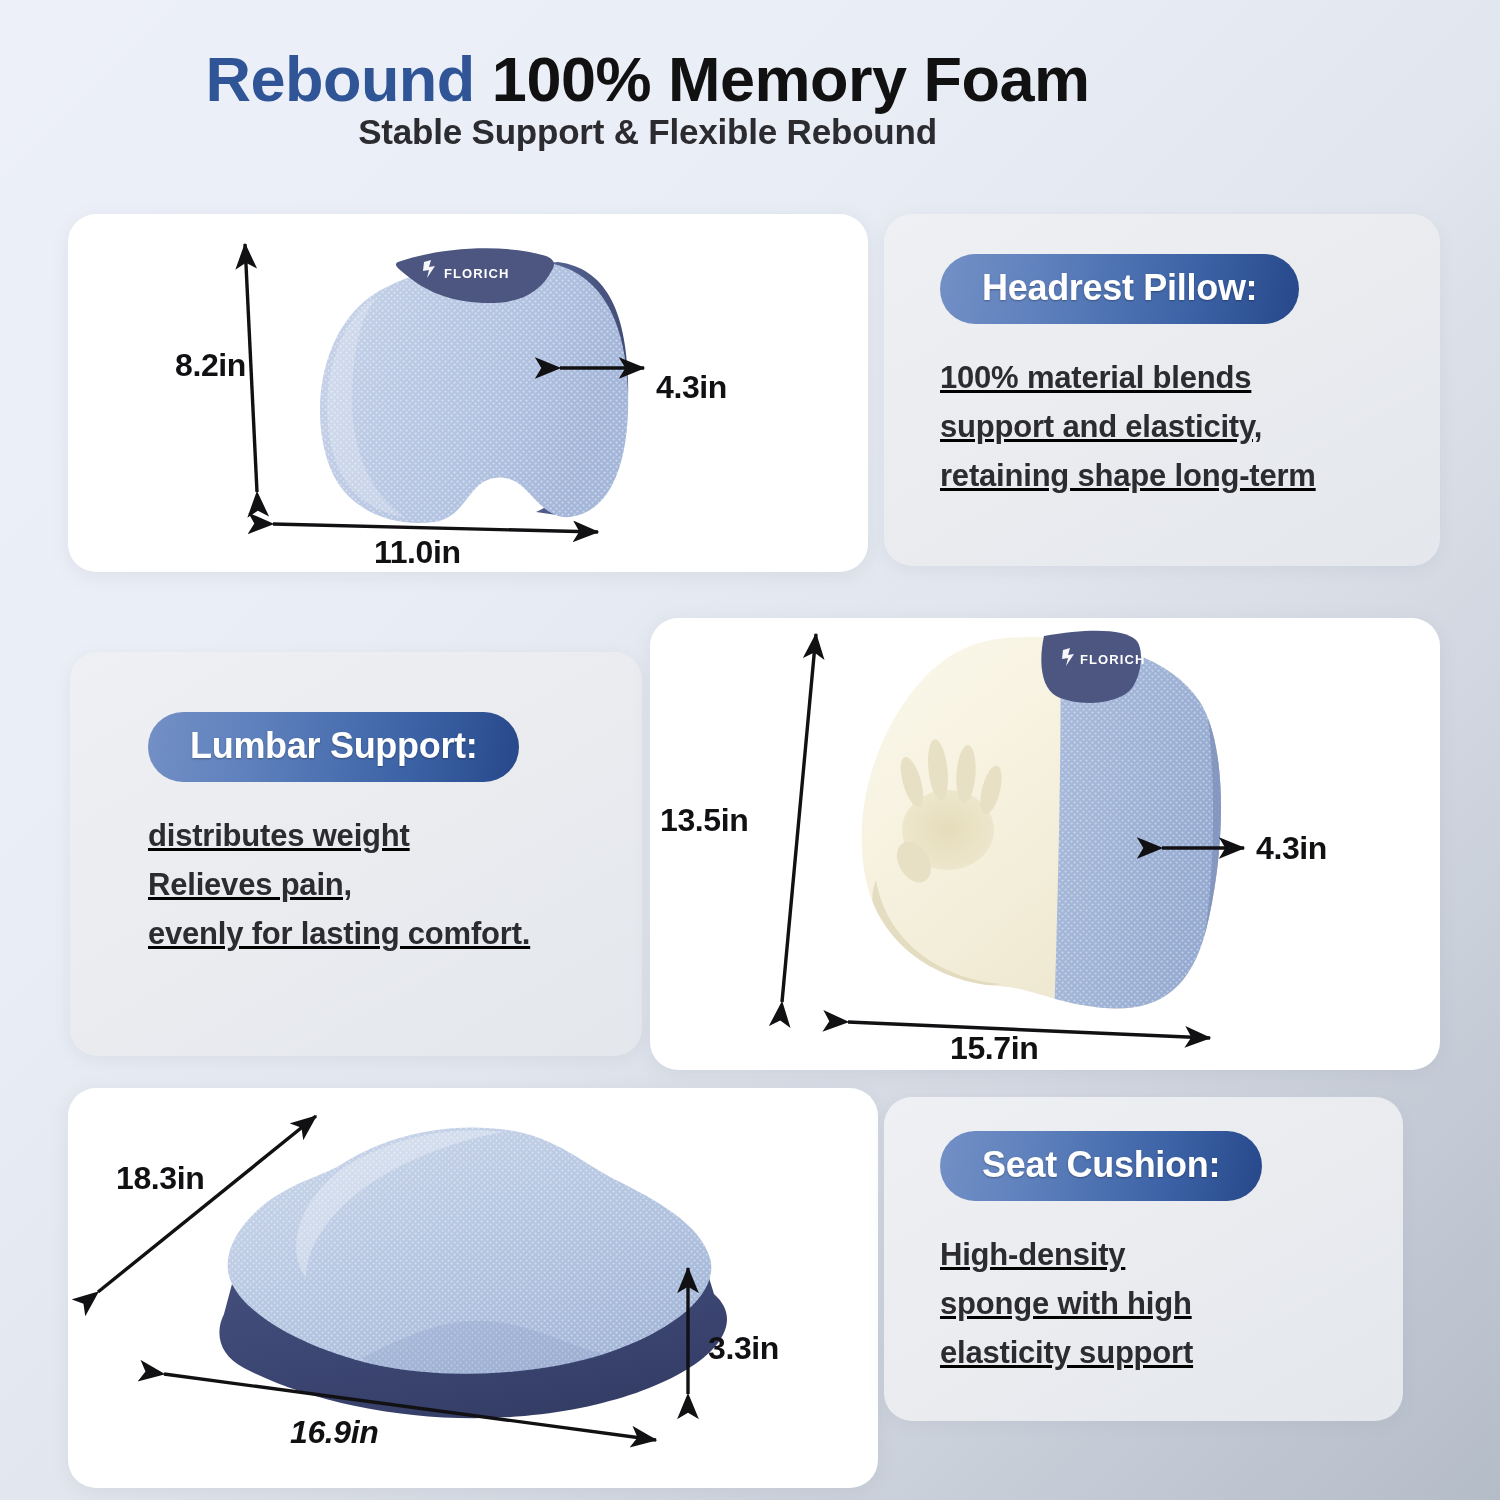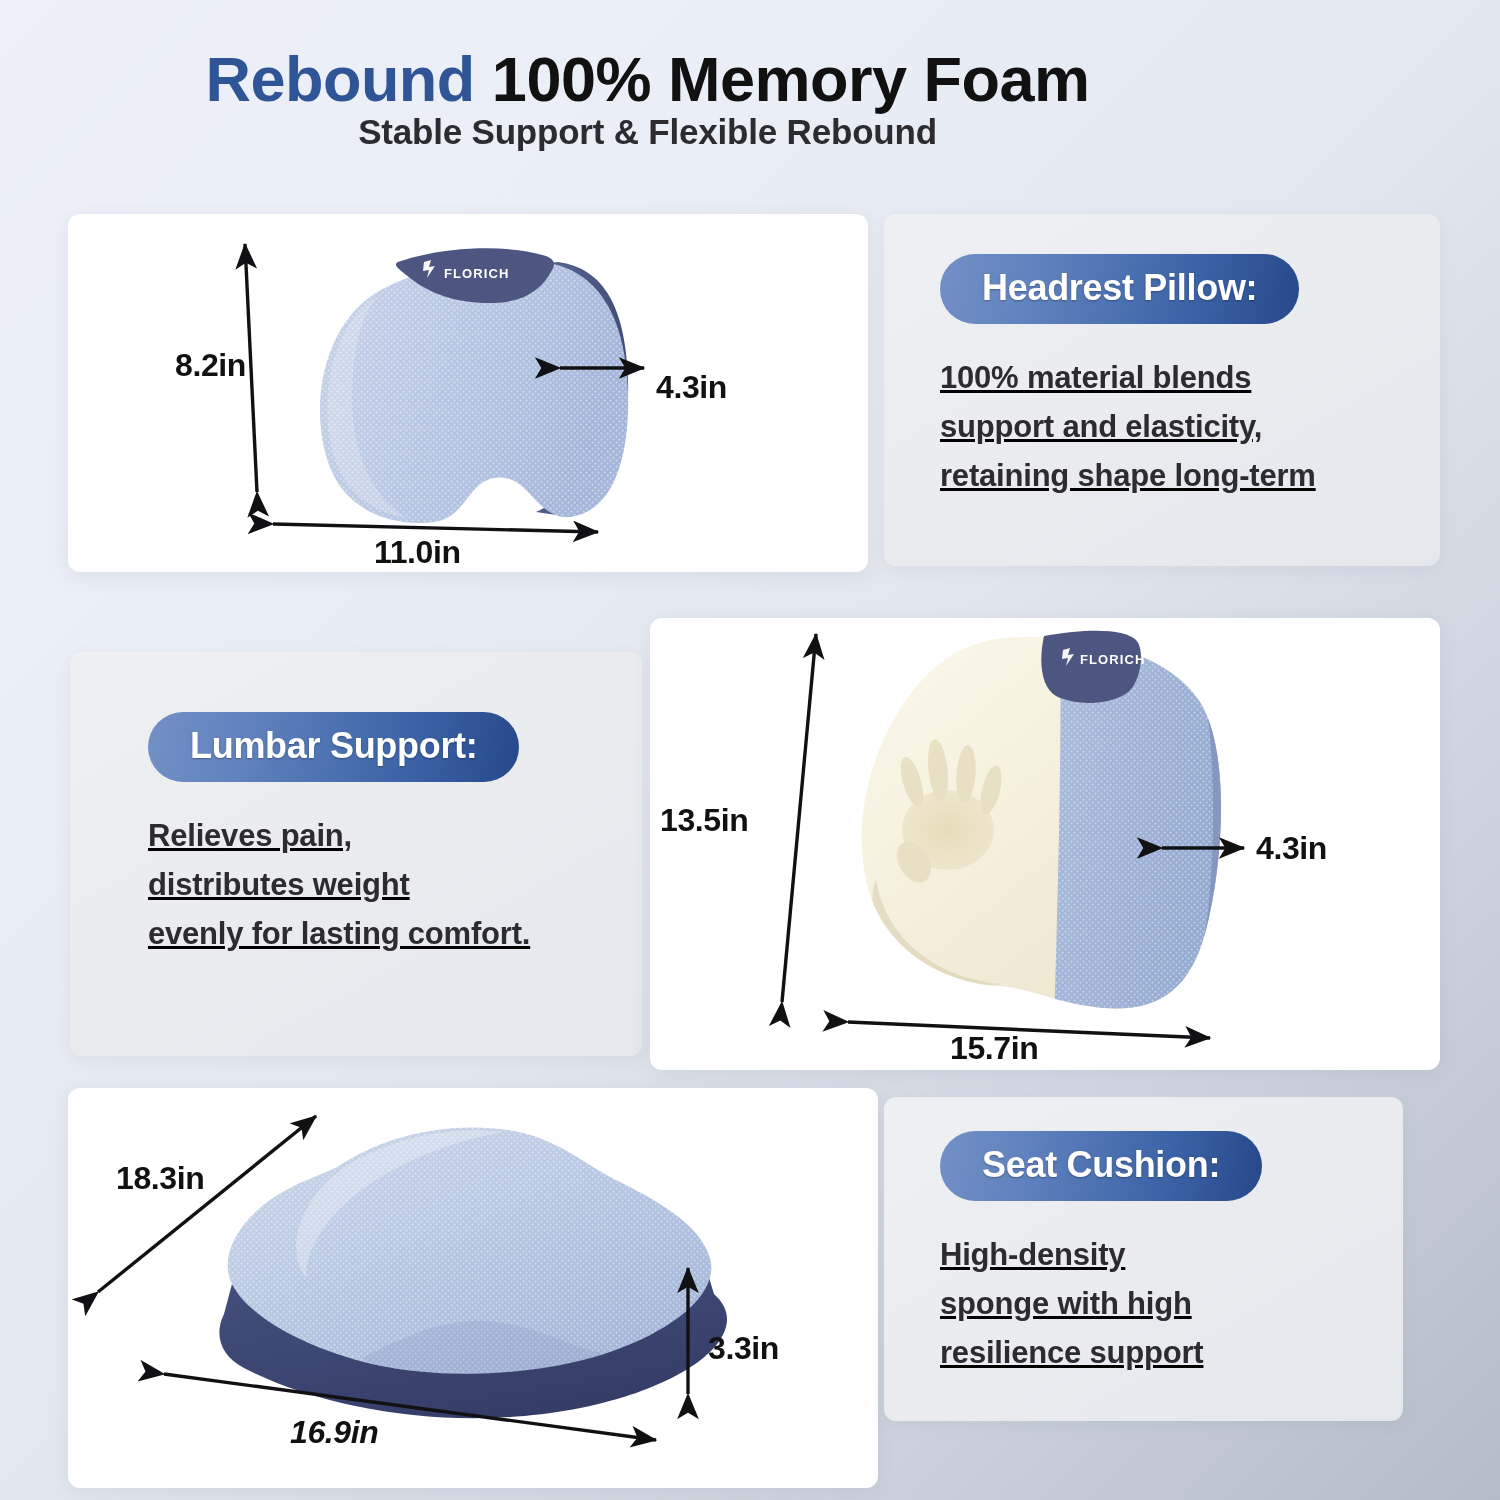--- a/index.html
+++ b/index.html
@@ -42,21 +42,21 @@
   #subtitle {
     font-size: 35px;
     font-weight: bold;
     color: #2b2b30;
     letter-spacing: -0.2px;
   }
 
   
   .card {
     position: absolute;
-    border-radius: 12px;
+    border-radius: 28px;
     overflow: hidden;
   }
   .card-image {
     background: #ffffff;
     box-shadow: 0 4px 18px rgba(120,130,150,0.13);
   }
   .card-text {
     background: linear-gradient(150deg, #eef0f3 0%, #e9ebef 55%, #e4e7ec 100%);
     box-shadow: 0 4px 16px rgba(120,130,150,0.10);
     text-decoration: underline;
@@ -208,22 +208,22 @@
       <div>support and elasticity,</div>
       <div>retaining shape long-term</div>
     </div>
   </div>
 </div>
 
 <div class="card card-text" id="card-lumbar-text">
   <div class="panel-inner">
     <div class="pill">Lumbar Support:</div>
     <div class="panel-body">
+      <div>distributes weight</div>
       <div>Relieves pain,</div>
-      <div>distributes weight</div>
       <div>evenly for lasting comfort.</div>
     </div>
   </div>
 </div>
 
 <div class="card card-image" id="card-lumbar-image">
 
   <svg class="product" style="left:168px; top:12px;" width="470" height="420" viewBox="0 0 470 420">
     <defs>
       <linearGradient id="lbFoam" x1="0" y1="0" x2="0.8" y2="1">
@@ -362,16 +362,16 @@
   <div class="dim-label" style="left:222px; top:326px;font-style:italic;">16.9in</div>
   <div class="dim-label" style="left:640px; top:242px;">3.3in</div>
 </div>
 
 <div class="card card-text" id="card-seat-text">
   <div class="panel-inner">
     <div class="pill">Seat Cushion:</div>
     <div class="panel-body">
       <div>High-density</div>
       <div>sponge with high</div>
-      <div>resilience support</div>
+      <div>elasticity support</div>
     </div>
   </div>
 </div>
 
 </body></html>

